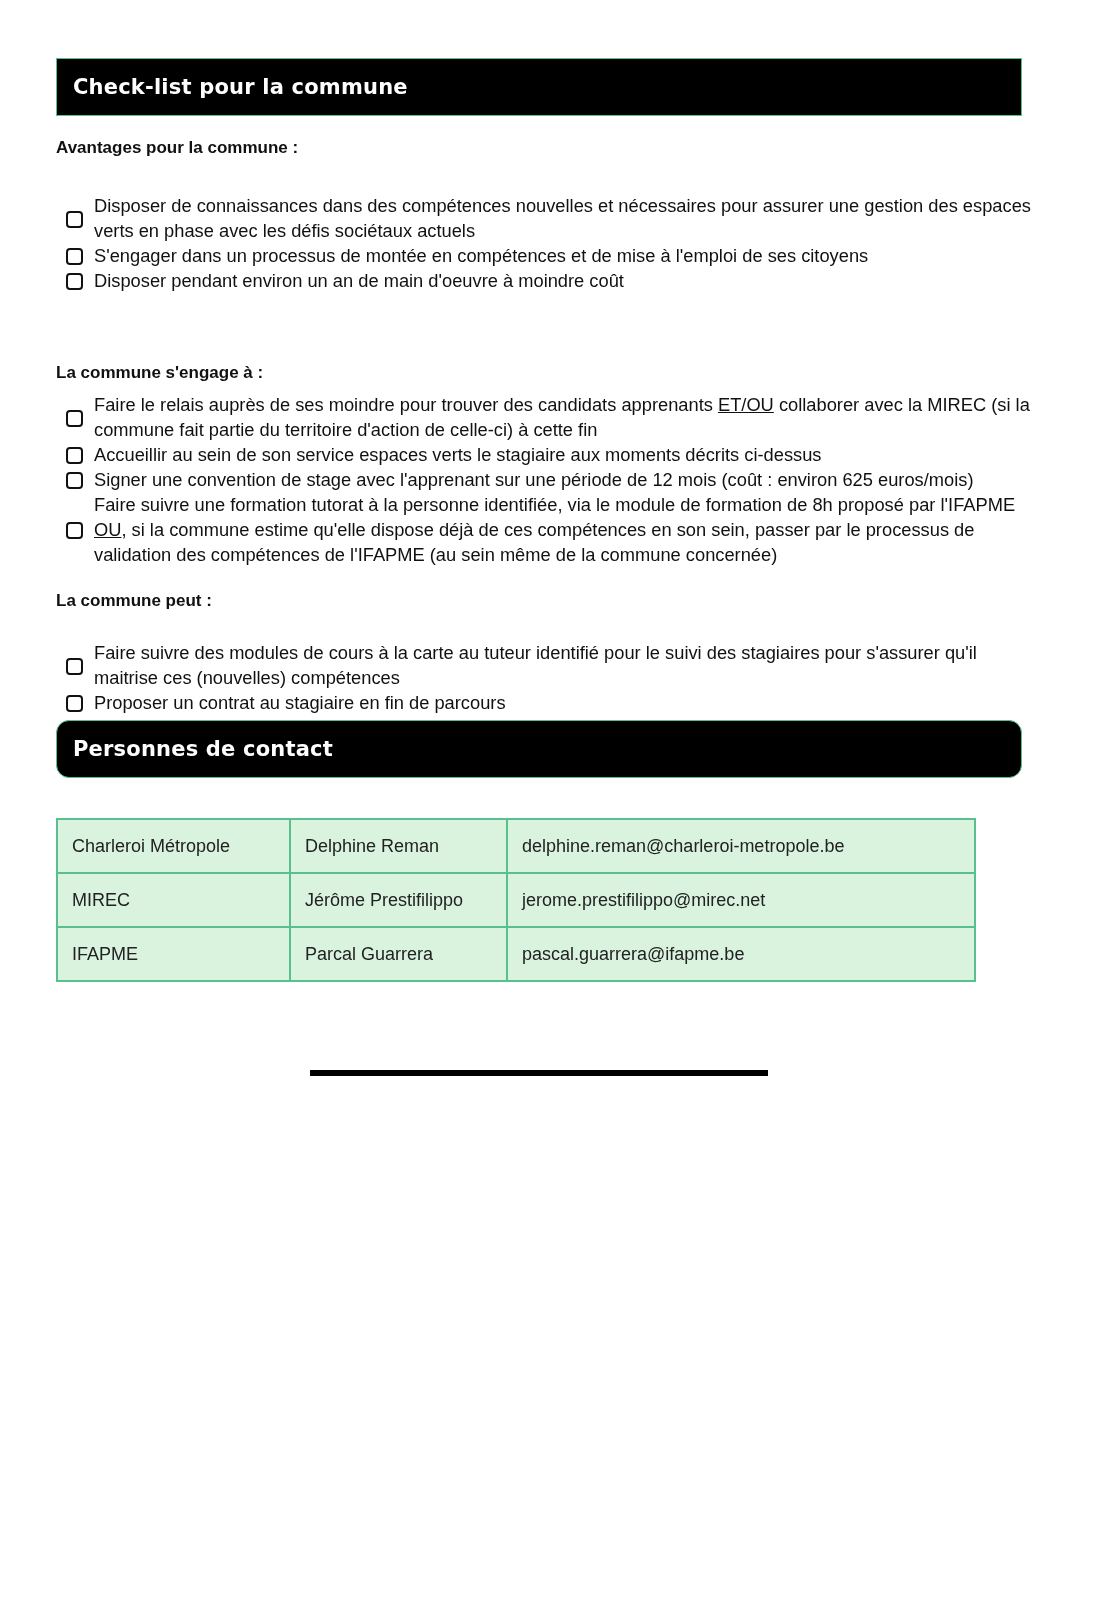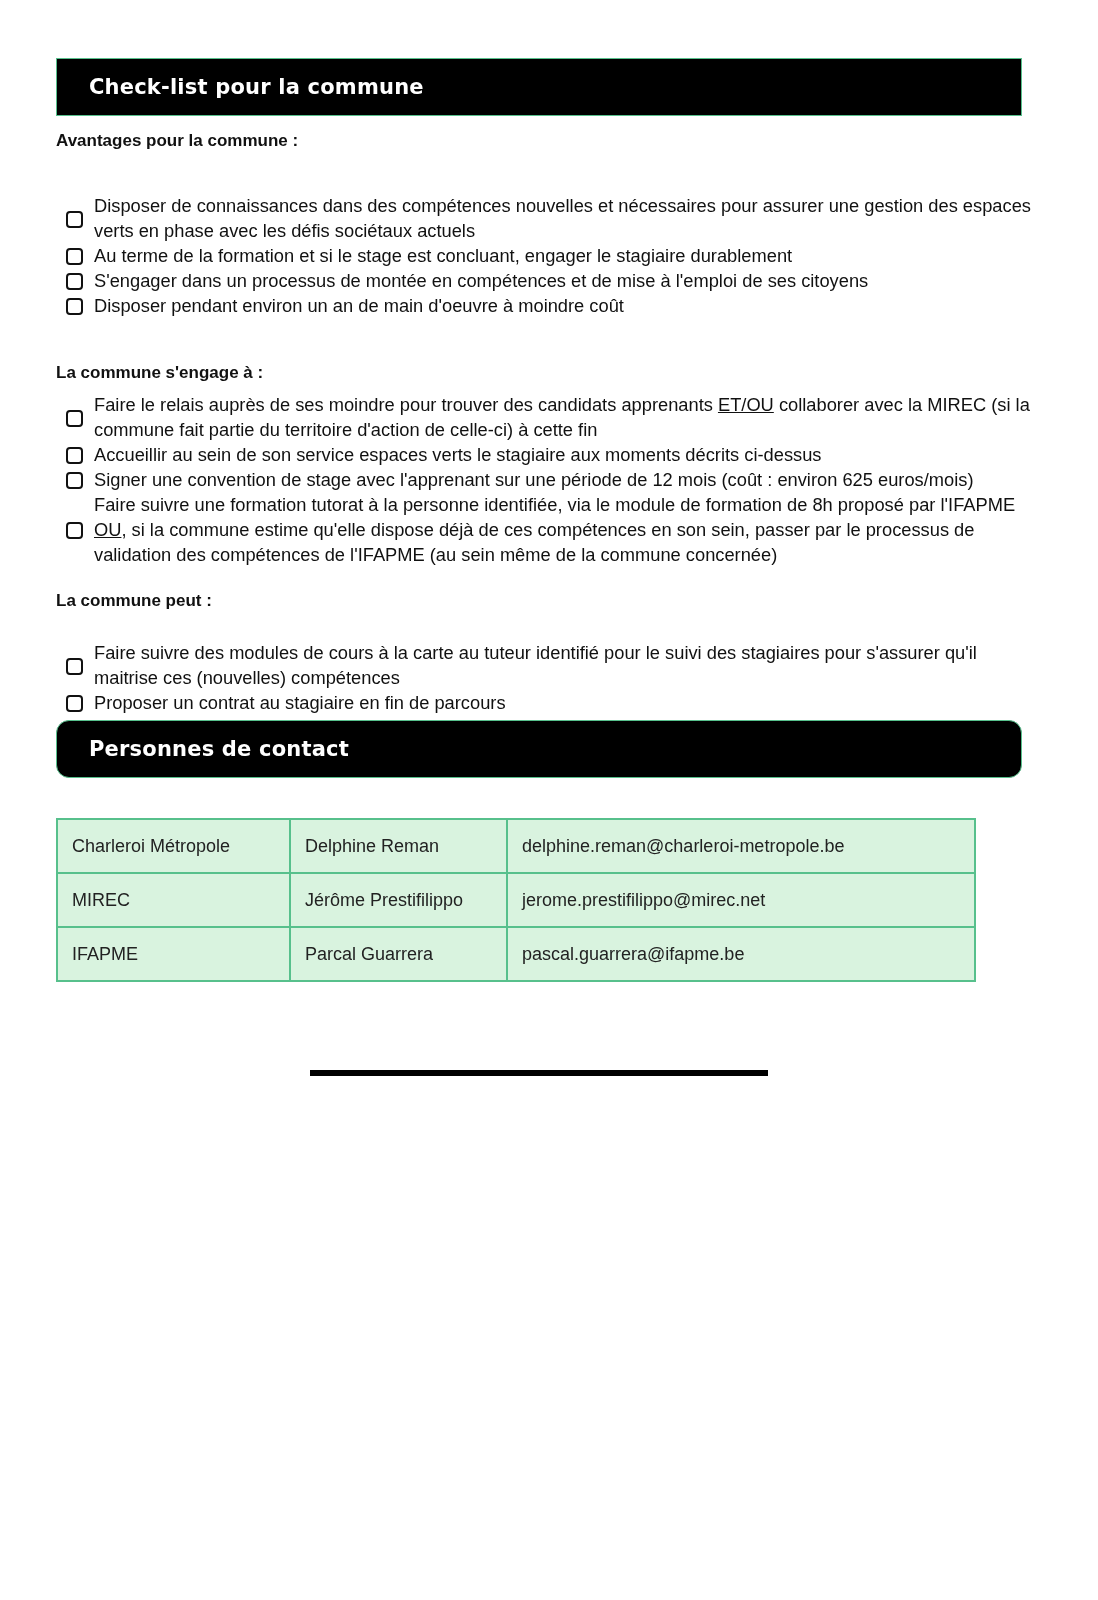--- a/index.html
+++ b/index.html
@@ -4,21 +4,21 @@
   <style>
     html, body { margin: 0; padding: 0; background: #ffffff; }
     body {
       width: 1098px; height: 1600px; position: relative;
       font-family: "Liberation Sans", sans-serif; color: #111;
     }
     .banner {
       position: absolute; left: 56px; width: 966px; height: 58px;
       background: #000; border: 1px solid #57c08c; box-sizing: border-box;
       color: #fff; font-family: "DejaVu Sans", sans-serif; font-weight: bold;
-      font-size: 21px; display: flex; align-items: center; padding-left: 32px;
+      font-size: 21px; display: flex; align-items: center; padding-left: 16px;
       letter-spacing: 0.2px;
     }
     .heading {
       position: absolute; left: 56px; font-weight: bold; font-size: 17px; color: #111;
     }
     .list { position: absolute; left: 66px; width: 970px; margin: 0; padding: 0; list-style: none; }
     .item { display: flex; align-items: center; font-size: 18.3px; line-height: 25px; }
     .cb {
       flex: 0 0 auto; width: 17px; height: 17px; border: 2.5px solid #111; border-radius: 4px;
       margin-top: 2px; margin-right: 11px; box-sizing: border-box; cursor: pointer;
@@ -37,29 +37,25 @@
       position: absolute; left: 310px; top: 1070px; width: 458px; height: 6px; background: #000;
     }
   </style>
 </head>
 <body>
 
 <div class="banner" style="top:58px;">
   <span>Check-list pour la commune</span>
 </div>
 
-<div class="heading" style="top:131px;">Avantages pour la commune  :</div>
+<div class="heading" style="top:138px;">Avantages pour la commune  :</div>
 <ul class="list" style="top:193px;">
   <li class="item">
     <span class="cb"></span>
     <span class="txt">Disposer de connaissances dans des compétences nouvelles et nécessaires pour assurer une gestion des espaces verts en phase avec les défis sociétaux actuels</span>
-  </li>
-  <li class="item">
-    <span class="cb"></span>
-    <span class="txt">Au terme de la formation et si le stage est concluant, engager le stagiaire durablement</span>
   </li>
   <li class="item">
     <span class="cb"></span>
     <span class="txt">S'engager dans un processus de montée en compétences et de mise à l'emploi de ses citoyens</span>
   </li>
   <li class="item">
     <span class="cb"></span>
     <span class="txt">Disposer pendant environ un an de main d'oeuvre à moindre coût</span>
   </li>
 </ul>

